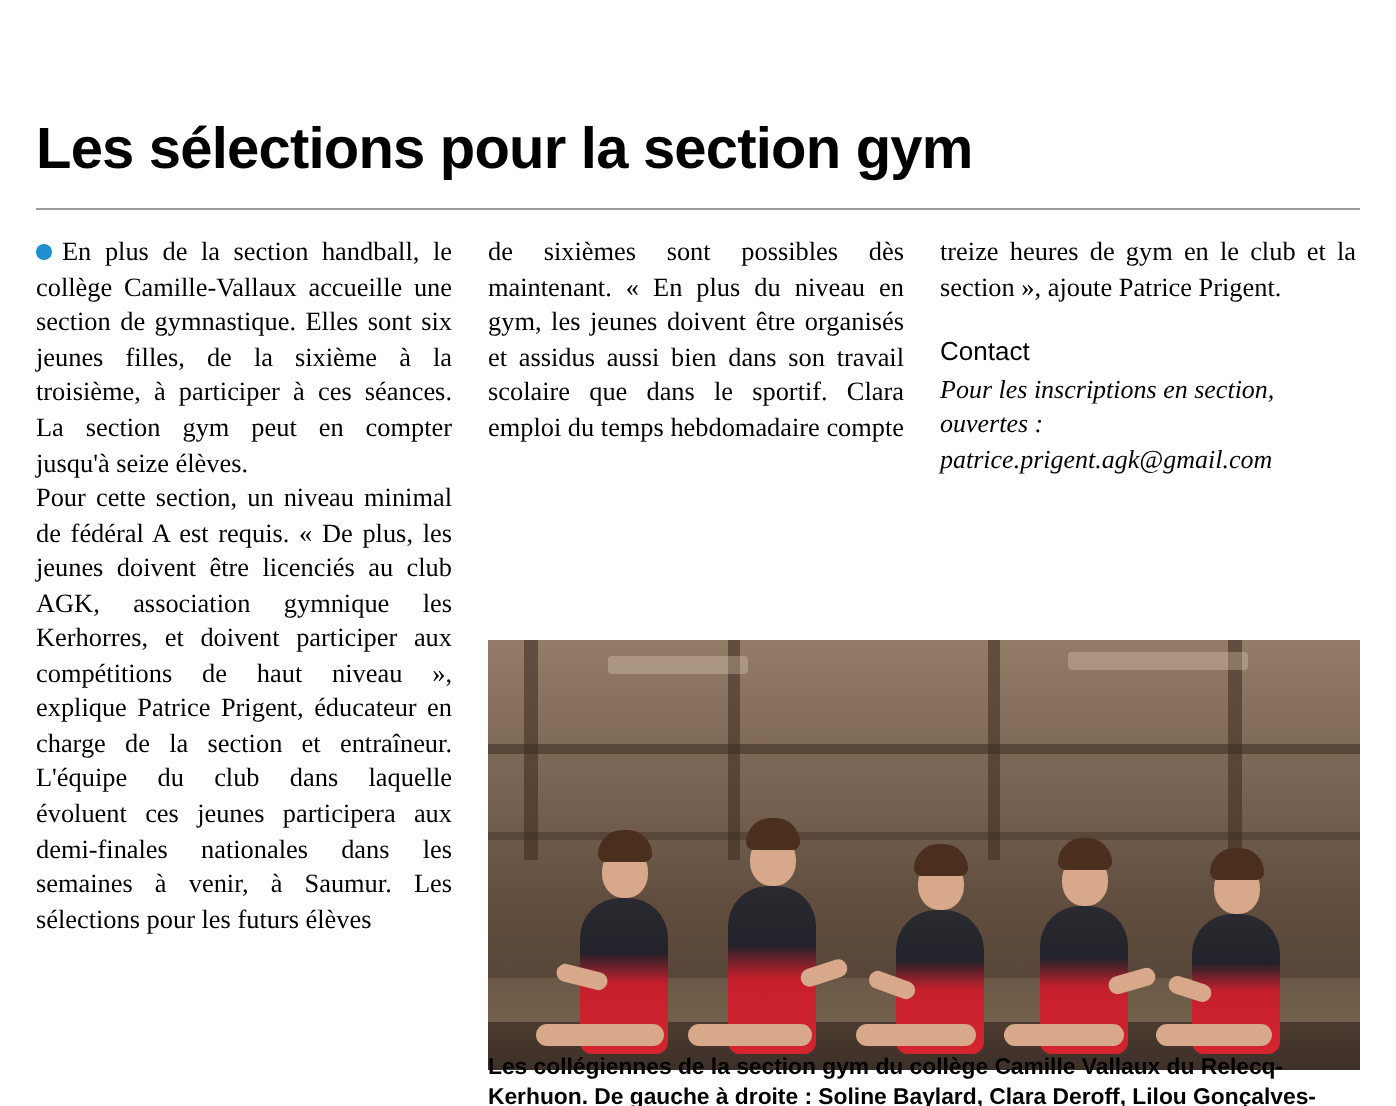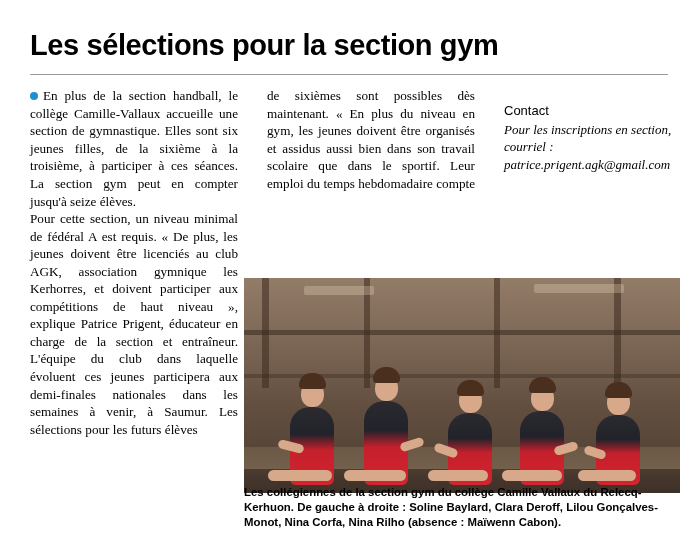--- a/index.html
+++ b/index.html
@@ -13,21 +13,22 @@
     height: 553px;
     font-family: "Liberation Serif", serif;
     color: #000000;
     position: relative;
     overflow: hidden;
   }
   .page {
     width: 698px;
     height: 428px;
     position: relative;
-    padding: 12px;
+    padding: 0;
+    margin-top: 42px;
   }
 
   
   .headline {
     padding: 16px 18px 0 18px;
   }
   .headline-line {
     font-family: "Liberation Sans", sans-serif;
     font-weight: bold;
     font-size: 29px;
@@ -38,21 +39,21 @@
   }
   .rule {
     margin: 12px 18px 0 18px;
     border-top: 1px solid #9a9a9a;
   }
 
   
   .cols {
     display: flex;
     padding: 12px 18px 0 18px;
-    gap: 29px;
+    gap: 18px;
   }
   .col {
     width: 208px;
     flex: 0 0 208px;
   }
   p.body {
     margin: 0 0 0 0;
     font-size: 13.2px;
     line-height: 1.33;
     text-align: justify;
@@ -201,26 +202,27 @@
   <div class="rule"></div>
 
   <div class="cols">
 
     <div class="col">
       <p class="body"><span class="bullet"></span><span>En plus de la section handball, le collège Camille-Vallaux accueille une section de gymnastique. Elles sont six jeunes filles, de la sixième à la troisième, à participer à ces séances. La section gym peut en compter jusqu'à seize élèves.</span></p>
       <p class="body">Pour cette section, un niveau minimal de fédéral A est requis. « De plus, les jeunes doivent être licenciés au club AGK, association gymnique les Kerhorres, et doivent participer aux compétitions de haut niveau », explique Patrice Prigent, éducateur en charge de la section et entraîneur. L'équipe du club dans laquelle évoluent ces jeunes participera aux demi-finales nationales dans les semaines à venir, à Saumur. Les sélections pour les futurs élèves</p>
     </div>
 
     <div class="col">
-      <p class="body">de sixièmes sont possibles dès maintenant. « En plus du niveau en gym, les jeunes doivent être organisés et assidus aussi bien dans son travail scolaire que dans le sportif. Leur emploi du temps hebdomadaire compte</p>
+      <p class="body">de sixièmes sont possibles dès maintenant. « En plus du niveau en gym, les jeunes doivent être organisés et assidus aussi bien dans son travail scolaire que dans le sportif. Clara emploi du temps hebdomadaire compte</p>
     </div>
 
     <div class="col">
+      <p class="body">treize heures de gym en le club et la section », ajoute Patrice Prigent.</p>
       <div class="contact-head">Contact</div>
-      <p class="contact-body">Pour les inscriptions en section, courriel : patrice.prigent.agk@gmail.com</p>
+      <p class="contact-body">Pour les inscriptions en section, ouvertes : patrice.prigent.agk@gmail.com</p>
     </div>
 
   </div>
 
   <div class="photo-wrap">
     <div class="photo">
       <div class="wallrail" style="top:52px;"></div>
       <div class="wallrail" style="top:96px; height:4px; background:rgba(40,28,20,0.3);"></div>
       <div class="beam" style="left:18px; top:0; width:7px; height:110px;"></div>
       <div class="beam" style="left:120px; top:0; width:6px; height:110px;"></div>

